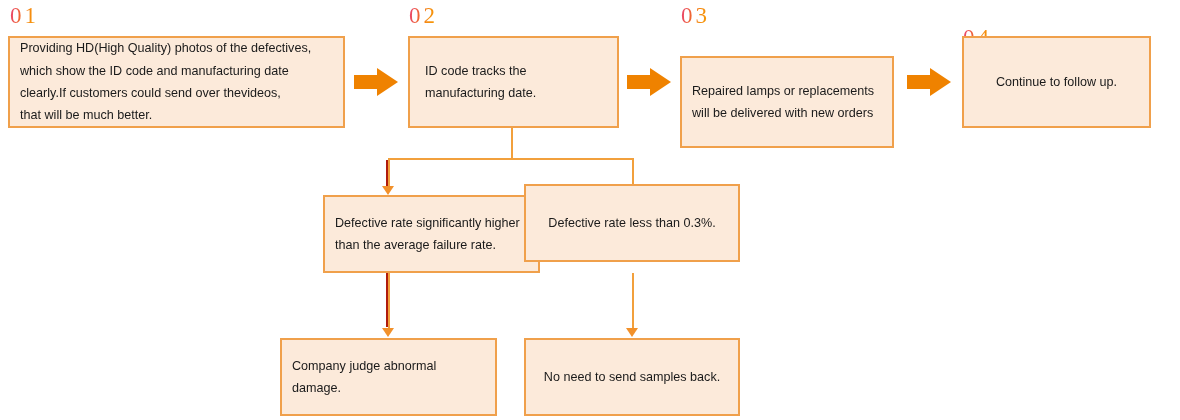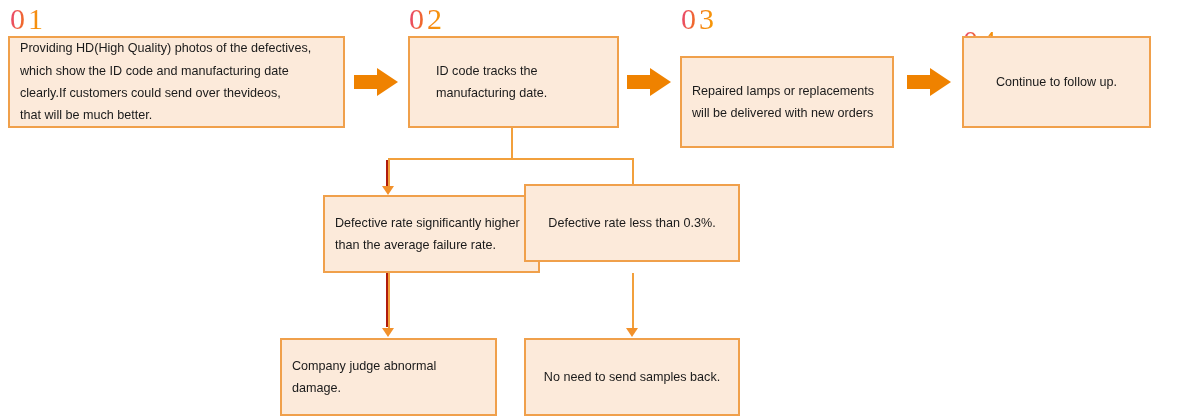--- a/index.html
+++ b/index.html
@@ -12,21 +12,21 @@
     position: relative;
     width: 1180px;
     height: 420px;
     background: #ffffff;
     font-family: "Liberation Sans", sans-serif;
     overflow: hidden;
   }
   .step-num {
     position: absolute;
     font-family: "Liberation Serif", serif;
-    font-size: 30px;
+    font-size: 23px;
     font-weight: 400;
     letter-spacing: 3px;
     line-height: 1;
     background-image: linear-gradient(100deg, #e8407a 0%, #f0682e 38%, #f58a12 62%, #f7a000 100%);
     -webkit-background-clip: text;
     background-clip: text;
     color: transparent;
     -webkit-text-fill-color: transparent;
     white-space: nowrap;
     user-select: none;
@@ -52,21 +52,21 @@
     padding-left: 10px;
     padding-right: 8px;
   }
   .node.align-center .node-text {
     text-align: center;
     padding-left: 10px;
     padding-right: 10px;
   }
   .node.align-indent .node-text {
     text-align: left;
-    padding-left: 26px;
+    padding-left: 15px;
     padding-right: 10px;
   }
 
   
   .block-arrow {
     position: absolute;
     width: 44px;
     height: 28px;
   }
   .block-arrow .shaft {

